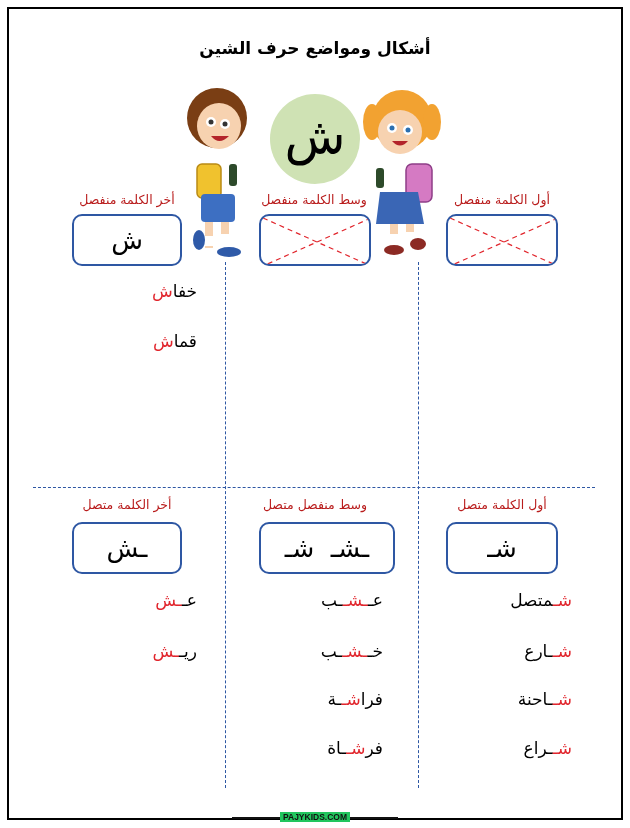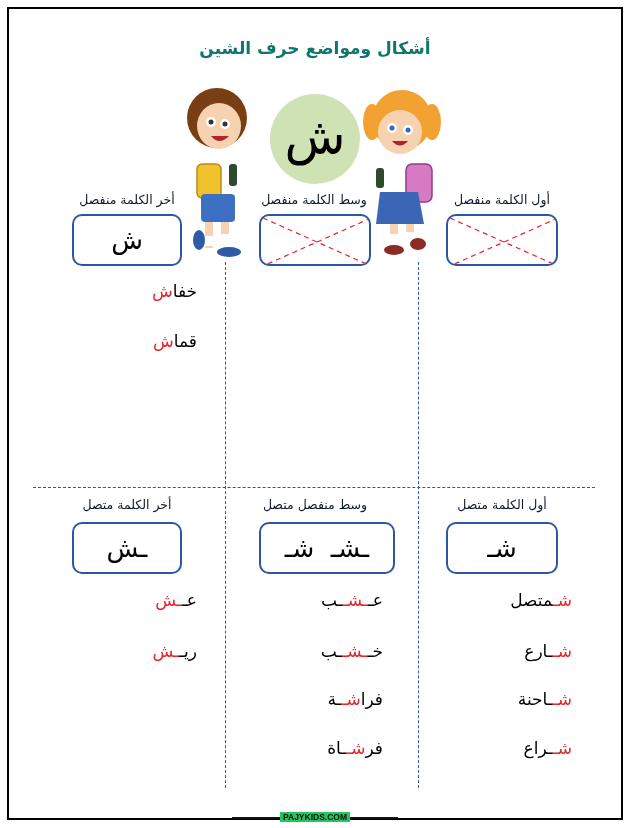--- a/index.html
+++ b/index.html
@@ -1,21 +1,21 @@
 <!DOCTYPE html>
 <html><head>
 <meta charset="utf-8">
 <style>
   html,body{margin:0;padding:0;background:#fff;}
   body{width:630px;height:828px;position:relative;overflow:hidden;font-family:"DejaVu Sans",sans-serif;}
   .frame{position:absolute;left:7px;top:7px;width:612px;height:809px;border:2.5px solid #000;box-sizing:content-box;}
-  .title{position:absolute;left:0;width:630px;top:38px;text-align:center;font-size:17px;font-weight:bold;color:#0f766e;direction:rtl;}
+  .title{position:absolute;left:0;width:630px;top:38px;text-align:center;font-size:17px;font-weight:bold;color:#000000;direction:rtl;}
   .circle{position:absolute;left:270px;top:94px;width:90px;height:90px;border-radius:50%;background:#cfe2b4;}
   .circle span{position:absolute;left:0;right:0;top:8px;text-align:center;font-size:50px;color:#000;line-height:70px;}
-  .label{position:absolute;font-size:12.5px;color:#0f172a;direction:rtl;text-align:center;white-space:nowrap;}
+  .label{position:absolute;font-size:12.5px;color:#b91c1c;direction:rtl;text-align:center;white-space:nowrap;}
   .box{position:absolute;width:110px;height:52px;border:2px solid #2e57a3;border-radius:10px;box-sizing:border-box;background:#fff;overflow:hidden;}
   .box .glyph{position:absolute;left:0;right:0;top:6px;text-align:center;font-size:26px;color:#000;direction:rtl;line-height:36px;}
   .box svg{position:absolute;left:0;top:0;}
   .vline{position:absolute;width:0;border-left:1.6px dashed #2e57a3;}
   .hline{position:absolute;height:0;border-top:1.6px dashed #2e57a3;}
   .word{position:absolute;font-size:17px;direction:rtl;text-align:right;white-space:nowrap;color:#000;width:140px;}
   .word .hl{color:#e1262d;}
   .footer{position:absolute;top:810px;left:0;width:630px;height:14px;}
   .footer .bar{position:absolute;top:7px;height:2px;background:#111;}
   .footer .txt{position:absolute;left:0;right:0;top:0;text-align:center;font-size:8.5px;font-weight:bold;font-family:"Liberation Sans",sans-serif;color:#111;line-height:14px;}

